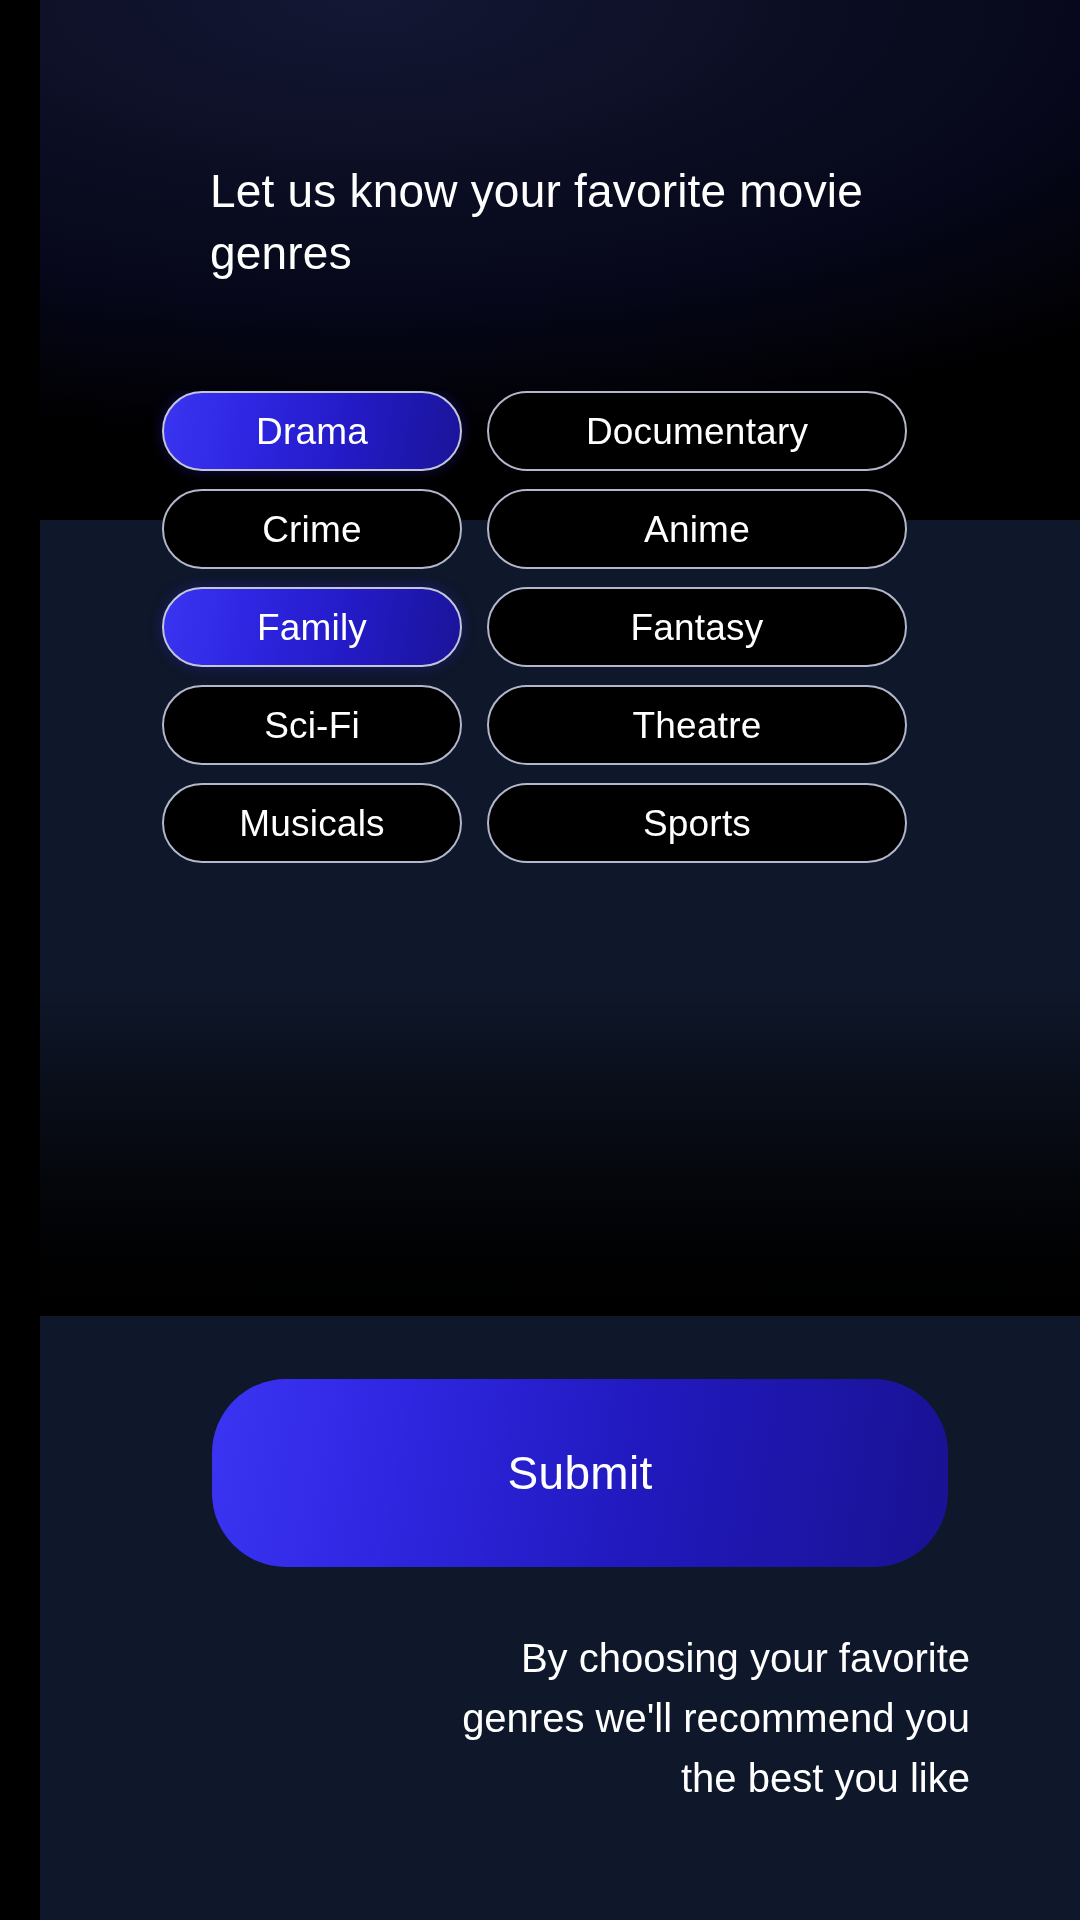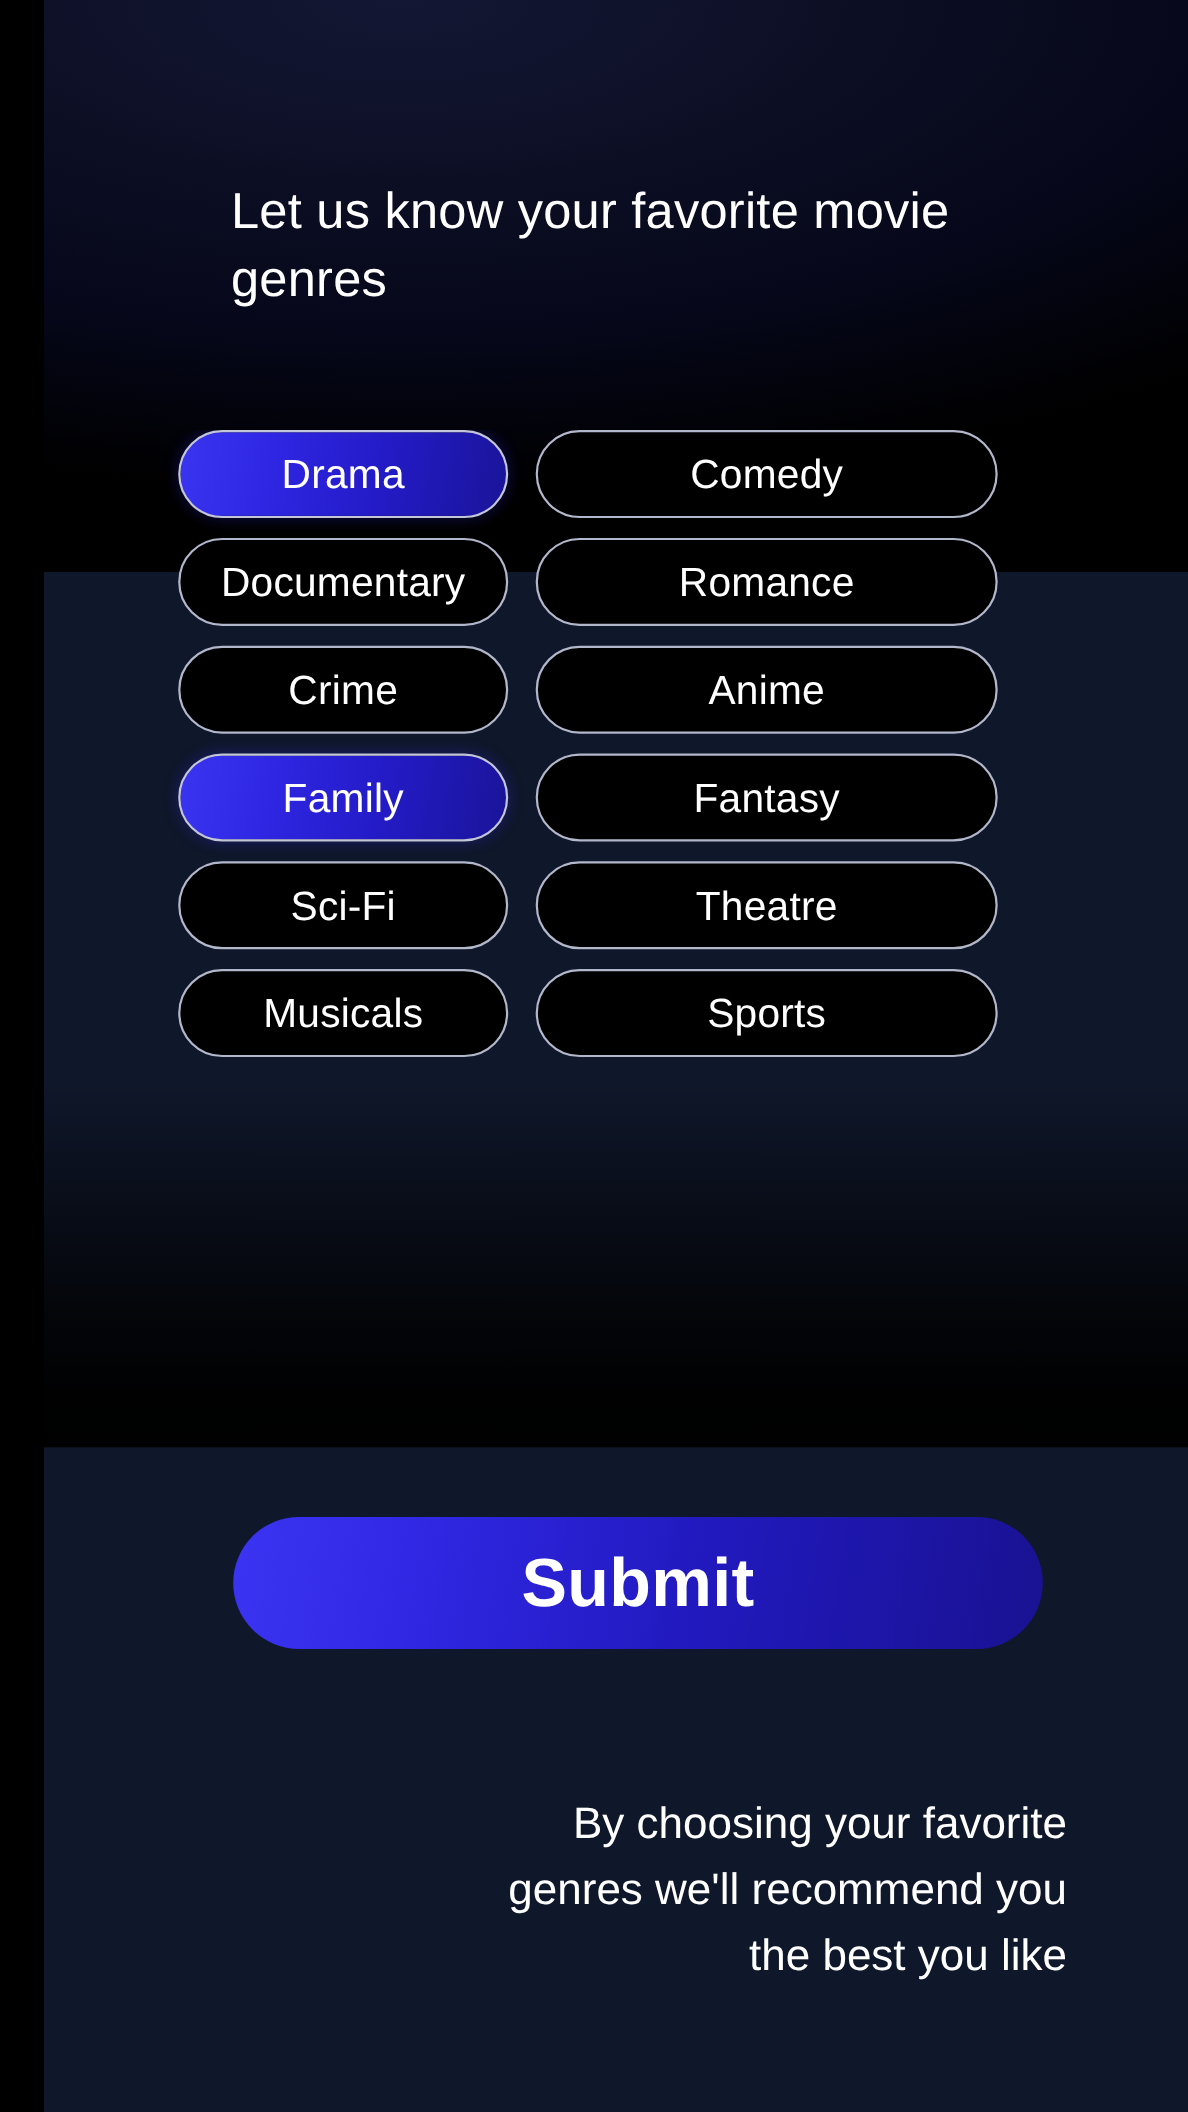--- a/index.html
+++ b/index.html
@@ -105,28 +105,28 @@
        rgba(0,0,0,1) 100%);
     pointer-events:none;
   }
 
   
   #submit-button {
     position:absolute;
     left:172px;
     top:1379px;
     width:736px;
-    height:120px;
+    height:188px;
     border:none;
     border-radius:74px;
     background:linear-gradient(100deg, #3b34f2 0%, #2f27e2 24%, #2119bd 58%, #191292 100%);
     color:#ffffff;
     font-family:"Liberation Sans", sans-serif;
-    font-size:62px;
-    font-weight:700;
+    font-size:46px;
+    font-weight:400;
     letter-spacing:0.3px;
     cursor:pointer;
   }
 
   
   #footer-note {
     position:absolute;
     left:150px;
     top:1628px;
     width:780px;
@@ -142,23 +142,21 @@
 
 <div id="screen">
 
   <div id="bg-glow"></div>
 
   <h1 id="title">Let us know your favorite movie genres</h1>
 
   <div id="chips-viewport">
     <div id="chips-grid">
         <div class="chip selected" aria-pressed="true">Drama</div>
-        <div class="chip" aria-pressed="false">Comedy</div>
         <div class="chip" aria-pressed="false">Documentary</div>
-        <div class="chip" aria-pressed="false">Romance</div>
         <div class="chip" aria-pressed="false">Crime</div>
         <div class="chip" aria-pressed="false">Anime</div>
         <div class="chip selected" aria-pressed="true">Family</div>
         <div class="chip" aria-pressed="false">Fantasy</div>
         <div class="chip" aria-pressed="false">Sci-Fi</div>
         <div class="chip" aria-pressed="false">Theatre</div>
         <div class="chip" aria-pressed="false">Musicals</div>
         <div class="chip" aria-pressed="false">Sports</div>
         <div></div>
       </div>

